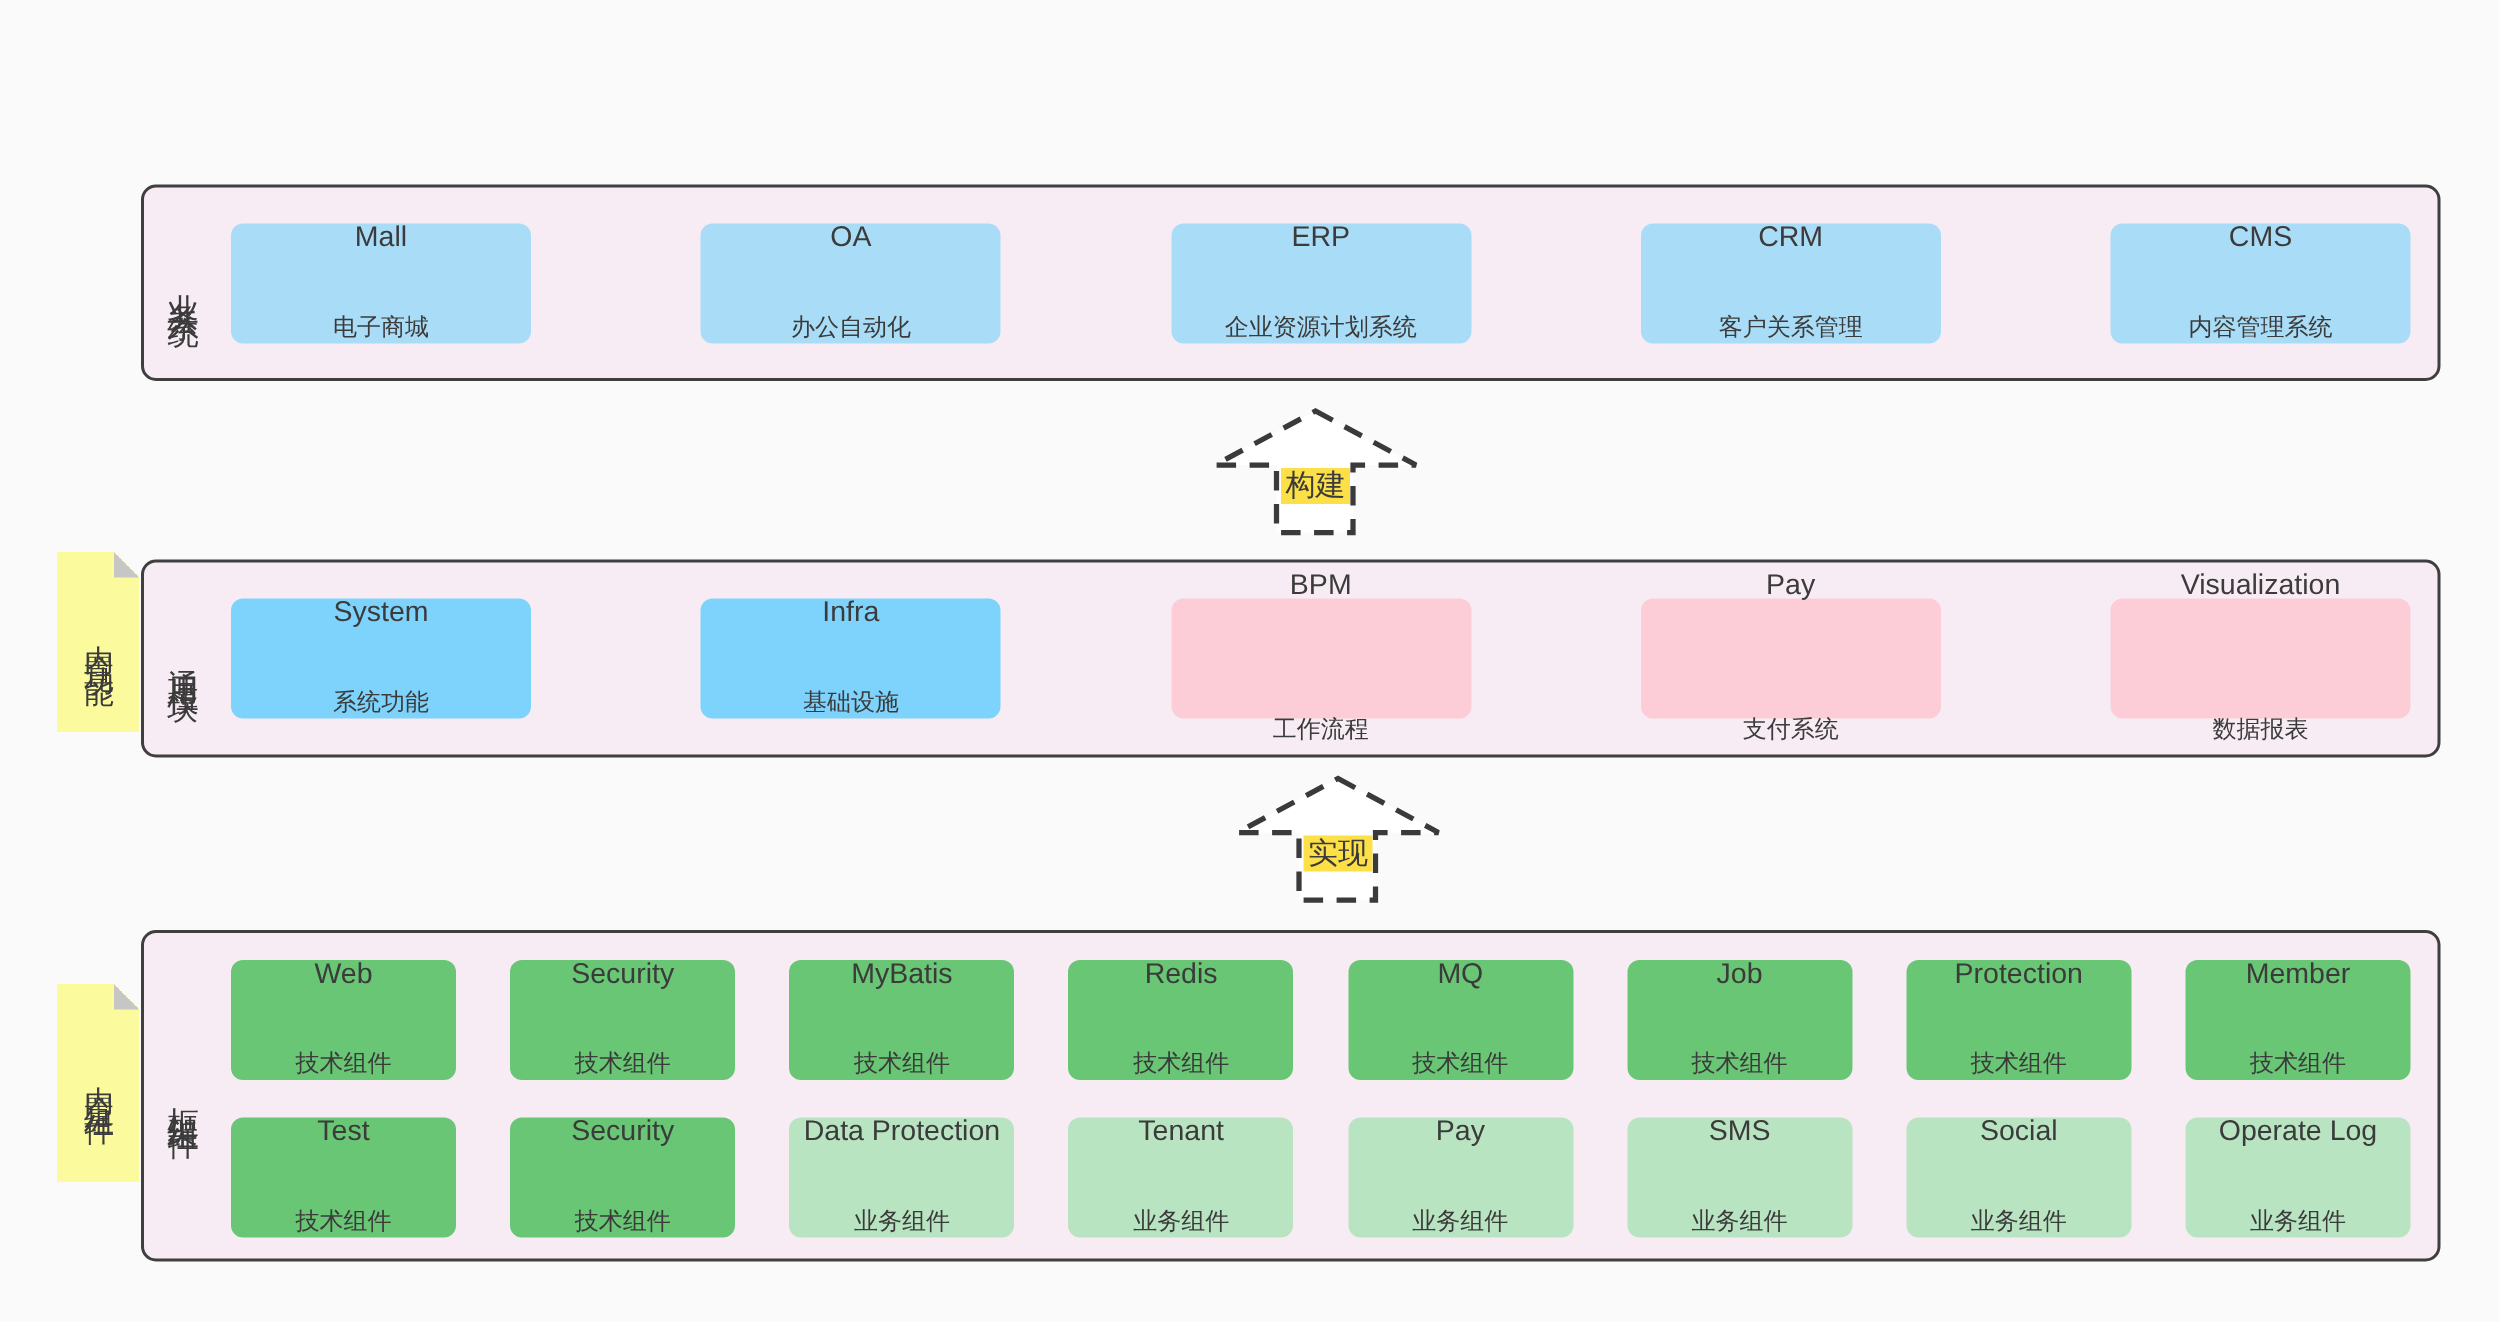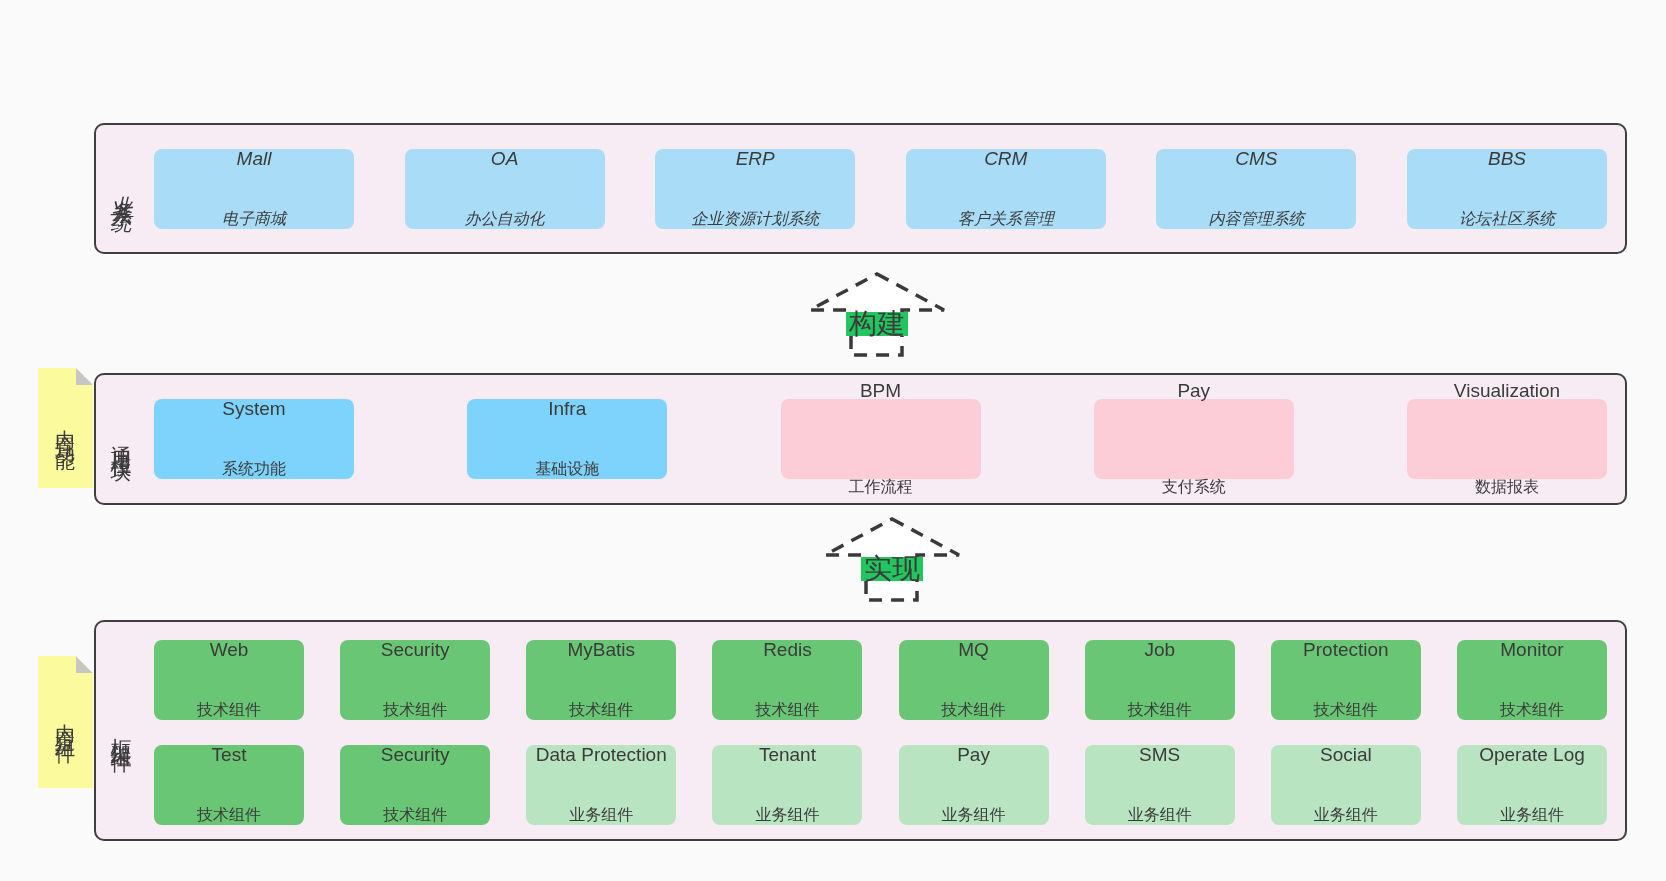--- a/index.html
+++ b/index.html
@@ -6,21 +6,21 @@
   body{
     width:1666px;height:881px;position:relative;overflow:hidden;
     background:#fafafa;
     font-family:"Liberation Sans","DejaVu Sans",sans-serif;
     color:#3b3b3b;
   }
   .layer{
     position:absolute;left:94px;width:1533px;box-sizing:border-box;
     background:#f8ecf4;border:2px solid #3f3f3f;border-radius:10px;
   }
-  .layer-business{top:123px;height:131px;font-style:italic;}
+  .layer-business{top:123px;height:131px;}
   .layer-modules{top:373px;height:132px;}
   .layer-framework{top:620px;height:221px;text-decoration:underline;}
   .layer-label{
     position:absolute;left:15px;top:50%;transform:translateY(-50%);
     writing-mode:vertical-rl;text-orientation:upright;
     font-size:21px;letter-spacing:5px;line-height:1;color:#3b3b3b;white-space:nowrap;
   }
   .row{
     position:absolute;left:58px;right:18px;
     display:flex;justify-content:space-between;
@@ -41,21 +41,21 @@
   .red{background:#7dd3fc;}
   .pink{background:#fccdd6;gap:36px;}
   .green{background:#68c674;}
   .lgreen{background:#b9e4c1;}
   .arrow{position:absolute;width:138px;height:87px;}
   .arrow-build{left:808px;top:271px;}
   .arrow-impl{left:823px;top:516px;}
   .arrow svg{position:absolute;left:0;top:0;}
   .arrow-label{
     position:absolute;left:50%;top:41px;transform:translateX(-50%);
-    background:#22c55e;padding:0 3px;font-size:28px;line-height:24px;
+    background:#fde047;padding:0 3px;font-size:20px;line-height:24px;
     color:#3b3b3b;white-space:nowrap;
   }
   .sticky{
     position:absolute;left:38px;width:55px;background:#fbfb9e;
     clip-path:polygon(0 0,calc(100% - 17px) 0,100% 17px,100% 100%,0 100%);
     display:flex;align-items:center;justify-content:center;
   }
   .sticky-features{top:368px;height:120px;}
   .sticky-components{top:656px;height:132px;}
   .sticky-label{
@@ -85,24 +85,20 @@
       <div class="t">ERP</div>
       <div class="s">企业资源计划系统</div>
     </div>
     <div class="node blue w6">
       <div class="t">CRM</div>
       <div class="s">客户关系管理</div>
     </div>
     <div class="node blue w6">
       <div class="t">CMS</div>
       <div class="s">内容管理系统</div>
-    </div>
-    <div class="node blue w6">
-      <div class="t">BBS</div>
-      <div class="s">论坛社区系统</div>
     </div>
   </div>
 </section>
 
 <div class="arrow arrow-build">
   <svg width="138" height="87" viewBox="0 0 138 87">
     <polygon points="69,3 136,39 94,39 94,84 43,84 43,39 2,39" fill="#ffffff" stroke="#3a3a3a" stroke-width="3.5" stroke-dasharray="13 9" stroke-linejoin="miter"></polygon>
   </svg>
   <div class="arrow-label">构建</div>
 </div>
@@ -175,21 +171,21 @@
     </div>
     <div class="node green w8">
       <div class="t">Job</div>
       <div class="s">技术组件</div>
     </div>
     <div class="node green w8">
       <div class="t">Protection</div>
       <div class="s">技术组件</div>
     </div>
     <div class="node green w8">
-      <div class="t">Monitor</div>
+      <div class="t">Member</div>
       <div class="s">技术组件</div>
     </div>
   </div>
   <div class="row row-f2">
     <div class="node green w8">
       <div class="t">Test</div>
       <div class="s">技术组件</div>
     </div>
     <div class="node green w8">
       <div class="t">Security</div>

